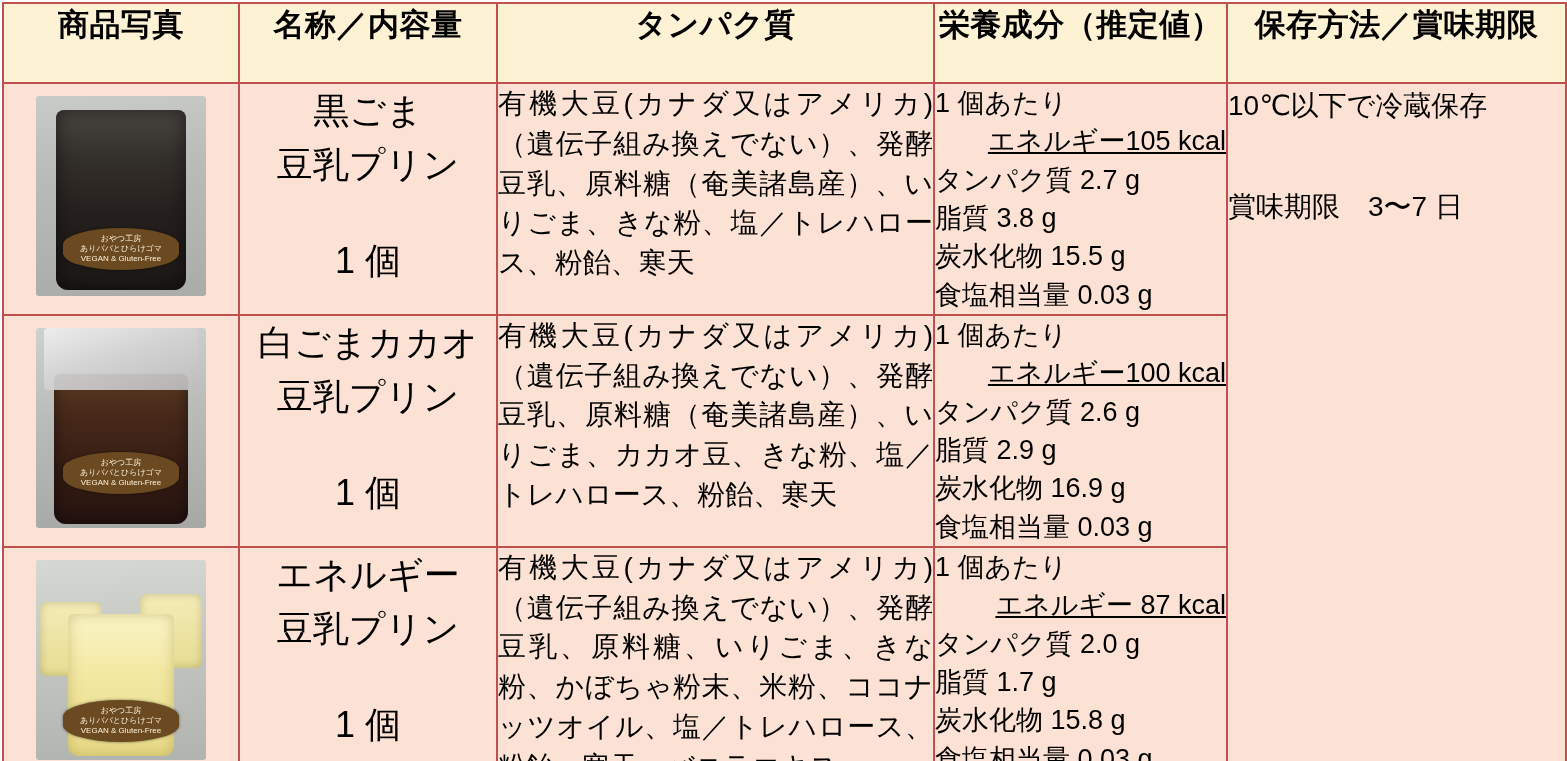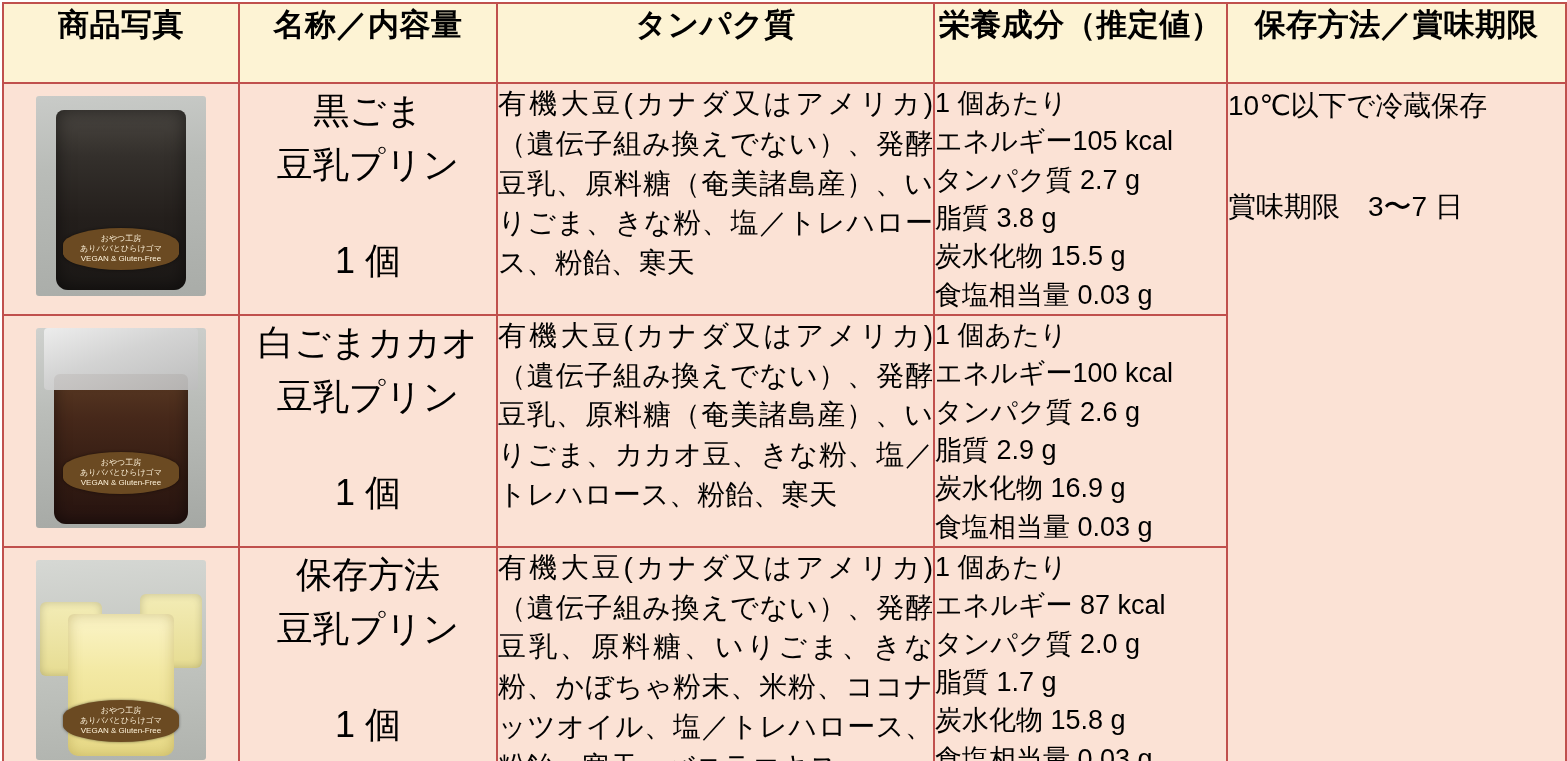--- a/index.html
+++ b/index.html
@@ -153,21 +153,22 @@
     text-align: justify;
     text-justify: inter-character;
   }
   td.nutr-cell {
     padding: 8px 10px 8px 8px;
     font-size: 27px;
     line-height: 1.42;
   }
   td.nutr-cell .per { text-align: left; }
   td.nutr-cell .energy {
-    text-align: left;
+    text-align: right;
+    text-decoration: underline;
   }
   td.nutr-cell .row { text-align: left; }
 
   td.store-cell {
     vertical-align: middle;
     padding: 10px 14px;
     font-size: 28px;
     line-height: 1.6;
   }
   td.store-cell .storage { display: block; }
@@ -259,21 +260,21 @@
             <span class="back-jar br"></span>
             <span class="front-jar"></span>
             <span class="label">
               <span>おやつ工房</span><br>
               <span>ありババとひらけゴマ</span><br>
               <span>VEGAN &amp; Gluten-Free</span>
             </span>
           </span>
         </td>
         <td class="name-cell">
-          <span>保存方法</span><br>
+          <span>エネルギー</span><br>
           <span>豆乳プリン</span>
           <span class="qty">1 個</span>
         </td>
         <td class="ingr-cell">有機大豆(カナダ又はアメリカ)（遺伝子組み換えでない）、発酵豆乳、原料糖、いりごま、きな粉、かぼちゃ粉末、米粉、ココナッツオイル、塩／トレハロース、粉飴、寒天、バニラエキス</td>
         <td class="nutr-cell">
           <div class="per">1 個あたり</div>
           <div class="energy">エネルギー 87 kcal</div>
           <div class="row">タンパク質 2.0 g</div>
           <div class="row">脂質 1.7 g</div>
           <div class="row">炭水化物 15.8 g</div>

